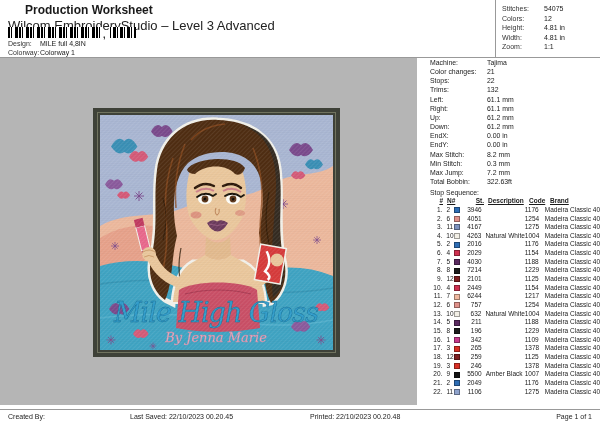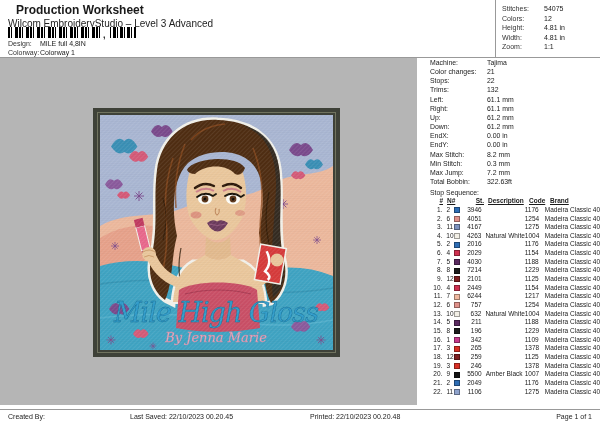--- a/index.html
+++ b/index.html
@@ -3,22 +3,22 @@
 <meta charset="utf-8">
 <style>
   * { margin:0; padding:0; box-sizing:border-box; }
   html,body { background:#888; }
   .page {
     position:relative; width:600px; height:424px; background:#fff;
     font-family:"Liberation Sans", sans-serif; color:#1a1a1a; overflow:hidden;
     margin:0 auto;
   }
   
-  .hdr-title { position:absolute; left:16px; top:3px; font-size:12px; font-weight:bold; }
-  .hdr-sub   { position:absolute; left:8px; top:18px; font-size:10px; color:#222; }
+  .hdr-title { position:absolute; left:25px; top:3px; font-size:12px; font-weight:bold; }
+  .hdr-sub   { position:absolute; left:8px; top:18px; font-size:13px; color:#222; }
   .barcode   { position:absolute; left:8px; top:27px; height:11px; display:flex; align-items:flex-end; }
   .bars1 { width:95px; height:11px;
     background:repeating-linear-gradient(90deg,#000 0 2px,#fff 2px 3px,#000 3px 4px,#fff 4px 7px,#000 7px 10px,#fff 10px 11px); }
   .bars2 { width:26px; height:11px; margin-left:4px;
     background:repeating-linear-gradient(90deg,#000 0 1px,#fff 1px 3px,#000 3px 6px,#fff 6px 7px); }
   .bc-comma { font-size:9px; font-weight:bold; line-height:5px; }
   .meta-row { position:absolute; left:8px; font-size:7px; }
   .meta-row .lbl { display:inline-block; width:30px; color:#333; }
   .stats-box { position:absolute; left:495px; top:0; width:105px; height:57px; border-left:1px solid #999; padding:4px 0 0 6px; }
   .stat-line { font-size:7px; line-height:9.6px; display:flex; }

